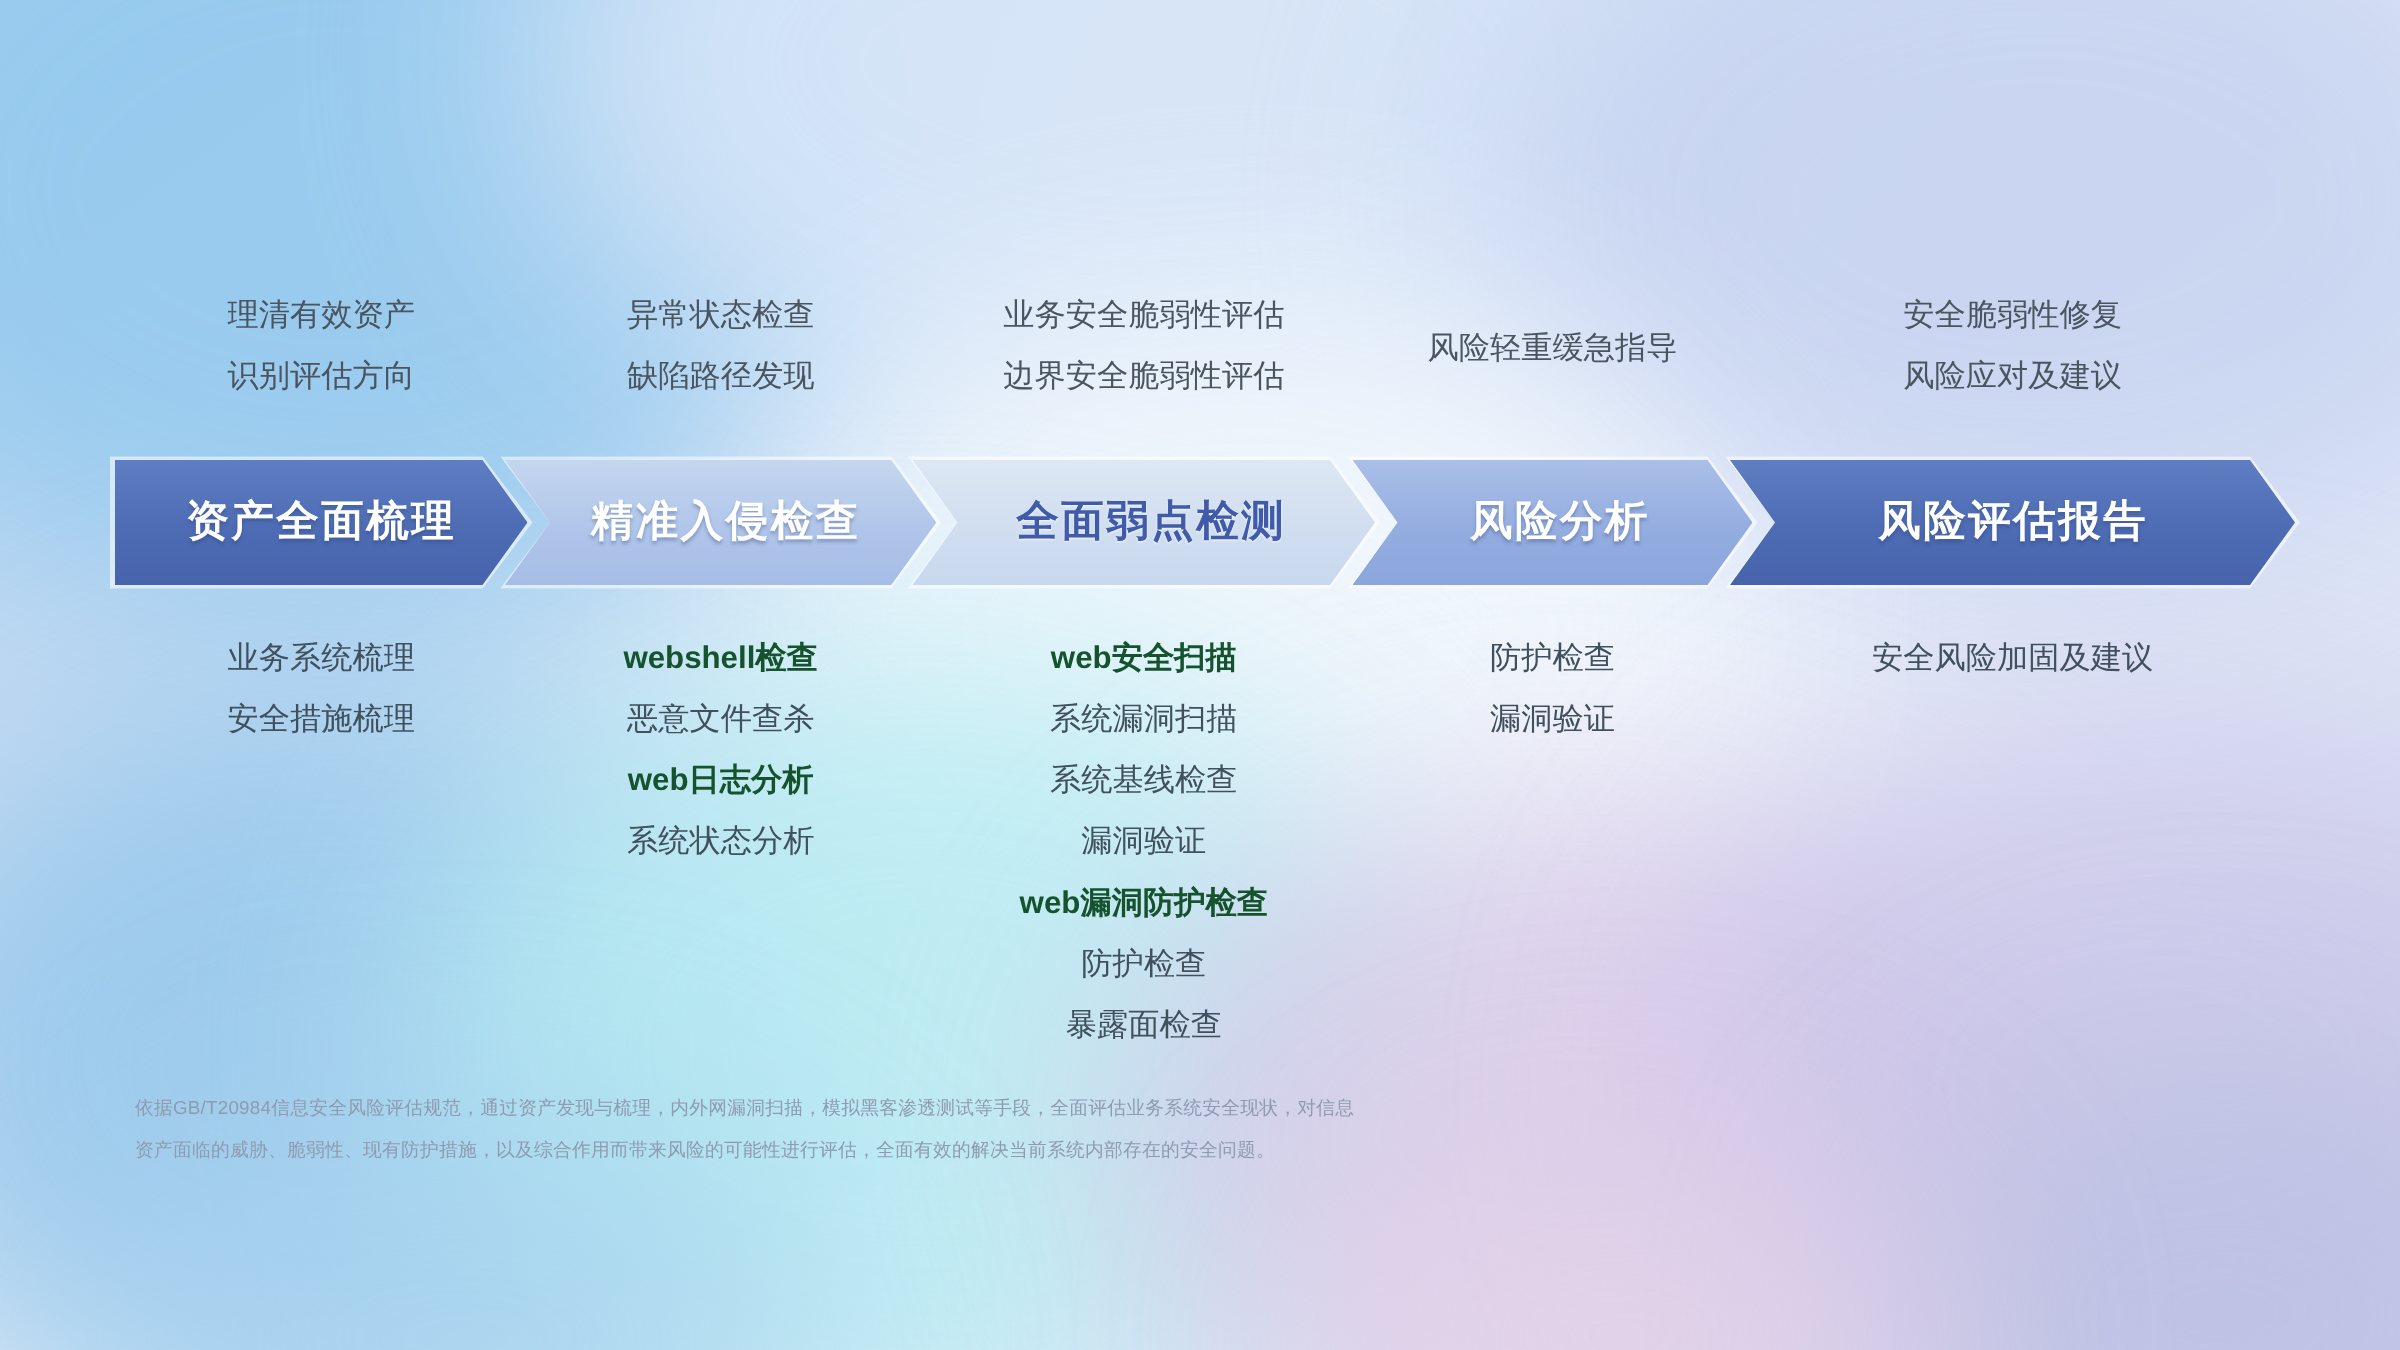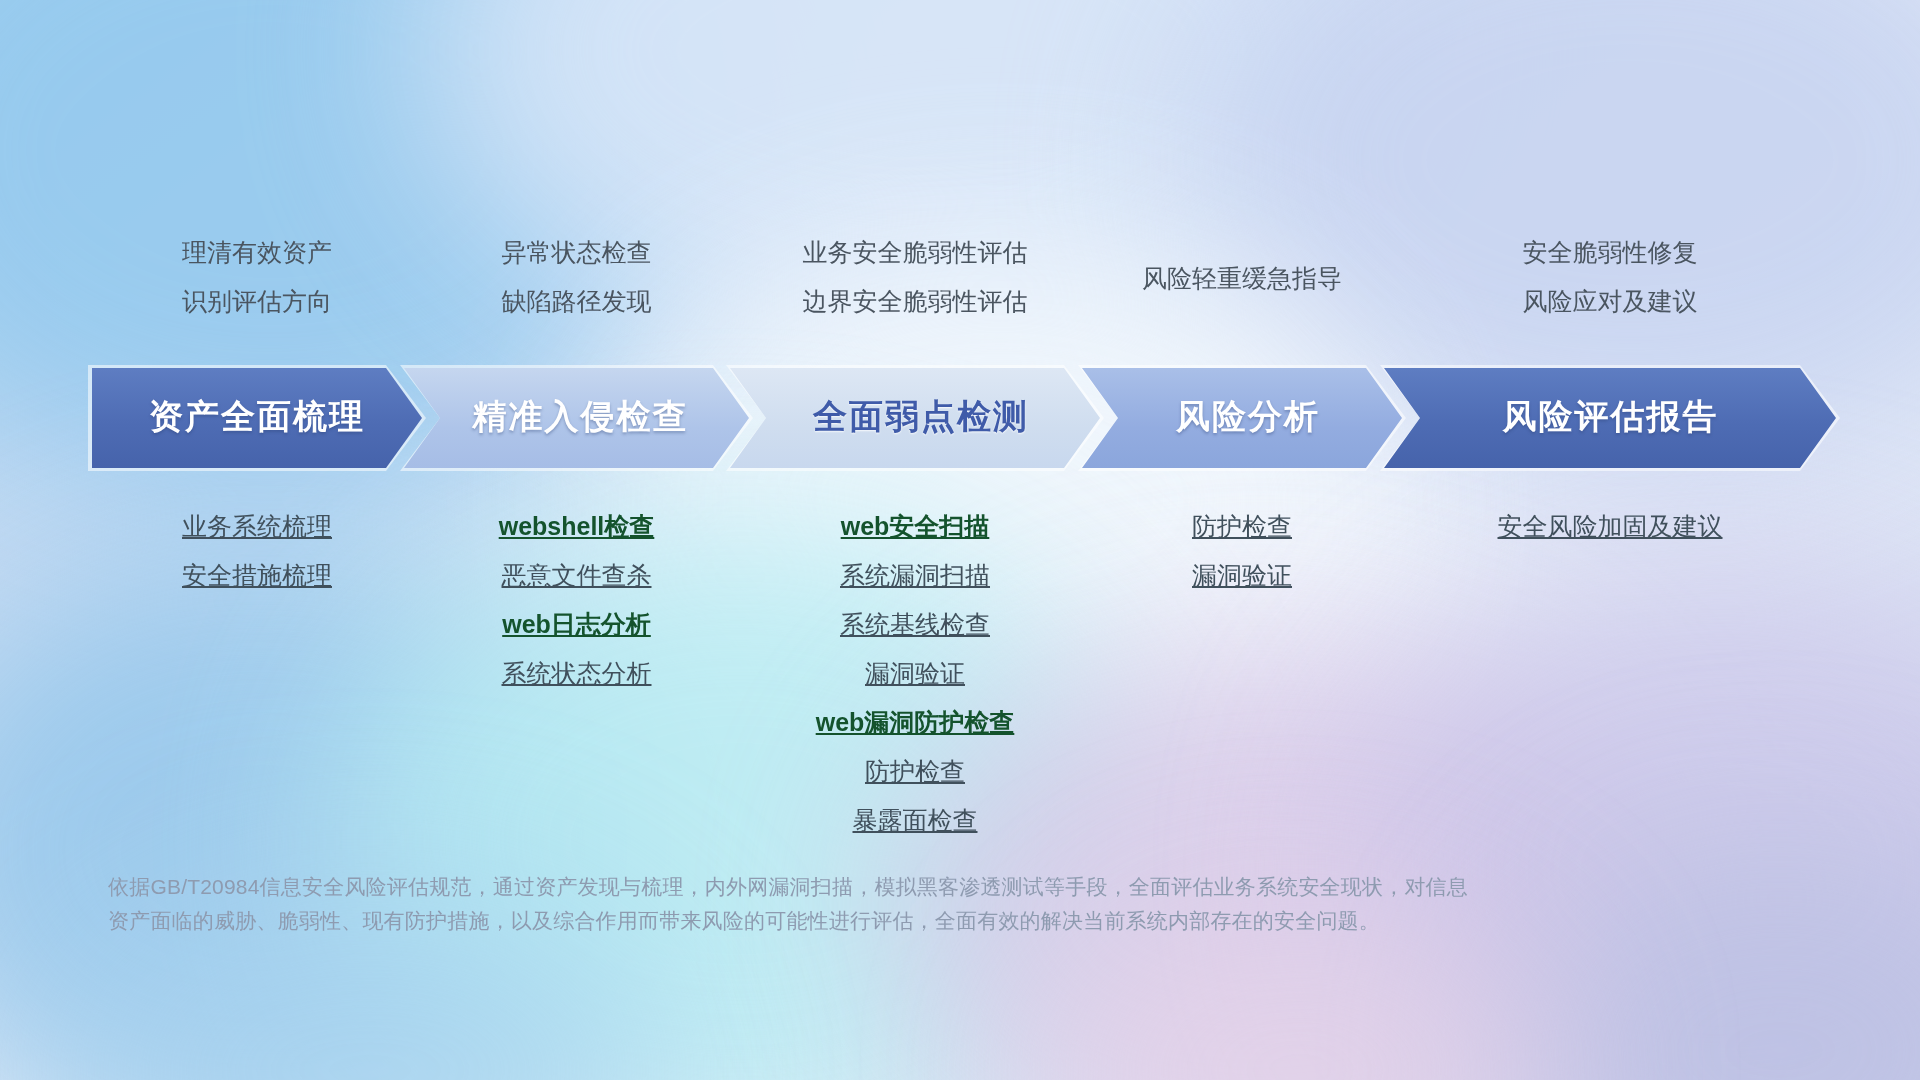--- a/index.html
+++ b/index.html
@@ -49,27 +49,27 @@
     display: flex; align-items: center; justify-content: center;
     color: #ffffff; font-size: 34px; font-weight: bold;
     letter-spacing: 2px;
     text-shadow: 0 2px 3px rgba(40,60,110,.35);
   }
   .chev span { display:block; transform: translateY(-1px); }
 
   
   #bottom-lists { top: 502px; }
   .bot-col { text-align: center; color: #40505c; font-size: 25px; line-height: 49px; }
-  .bot-col .item { white-space: nowrap; text-decoration: underline; }
+  .bot-col .item { white-space: nowrap; }
   .bot-col .item.bold { font-weight: 600; color: #14532d; }
 
   
   #footer {
     position: absolute; left: 108px; top: 870px; width: 1520px;
-    color: #8e9bb0; font-size: 21px; line-height: 34px;
+    color: #8e9bb0; font-size: 15px; line-height: 34px;
     letter-spacing: .2px;
   }
 </style>
 </head>
 <body>
 
 <div id="bg">
   <div class="bg-base"></div>
   <div class="blob b1"></div>
   <div class="blob b2"></div>

